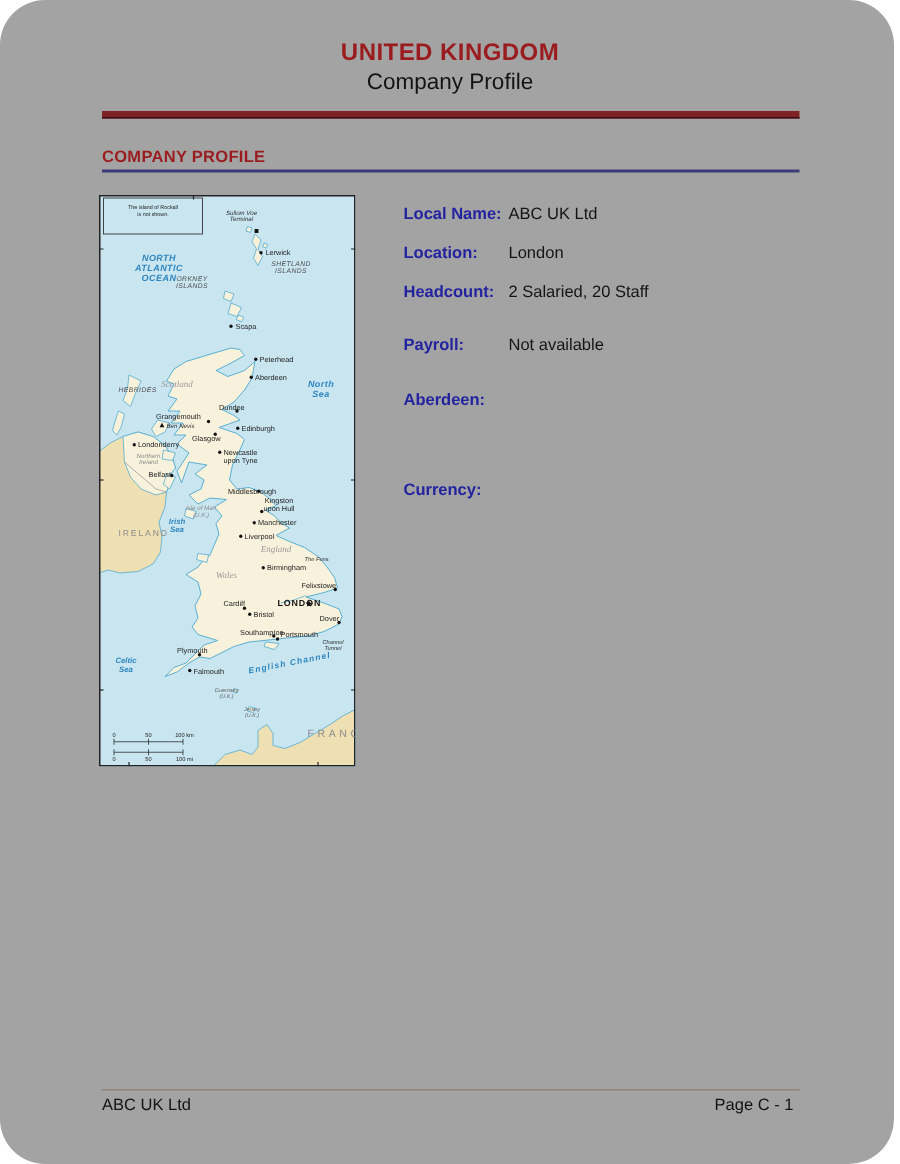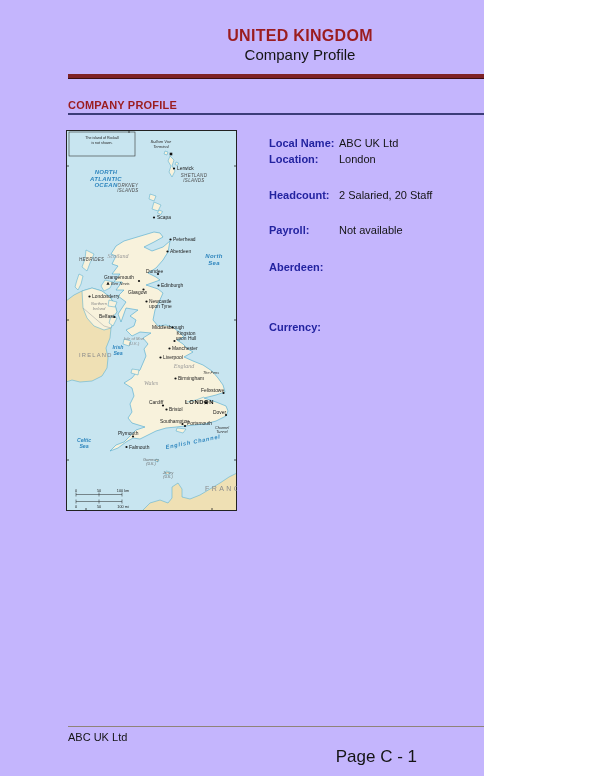--- a/index.html
+++ b/index.html
@@ -1,18 +1,18 @@
 <!DOCTYPE html>
 <html><head>
 <meta charset="utf-8">
 <style>
   html,body{margin:0;padding:0;background:#ffffff;}
   .page{
-    position:relative;width:484px;height:776px;background:#c4b5fd;
-    font-family:"Liberation Sans",sans-serif;color:#1a1a1a;overflow:hidden;
+    position:relative;width:596px;height:776px;background:#a3a3a3;
+    font-family:"Liberation Sans",sans-serif;color:#1a1a1a;overflow:hidden;border-radius:30px;
   }
   
   .doc-title{
     position:absolute;top:27px;left:0;width:600px;text-align:center;
     font-size:16px;font-weight:bold;color:#9B1C1F;letter-spacing:.3px;
   }
   .doc-subtitle{
     position:absolute;top:46px;left:0;width:600px;text-align:center;
     font-size:15px;color:#141414;
   }
@@ -26,21 +26,21 @@
   }
   .section-underline{
     position:absolute;top:113px;left:68px;width:465px;height:2px;
     background:#3C3C78;
   }
   
   .fields{position:absolute;left:257px;top:130px;width:280px;}
   .field-row{position:absolute;left:0;display:flex;font-size:11px;line-height:13px;padding-left:12px;}
   .field-label{flex:none;width:70px;font-weight:bold;color:#2323A0;}
   .field-value{width:207px;color:#141414;}
-  .row-0{top:7px}.row-1{top:23px}.row-2{top:59px}.row-3{top:94px}.row-4{top:131px}.row-5{top:191px}
+  .row-0{top:7px}.row-1{top:33px}.row-2{top:59px}.row-3{top:94px}.row-4{top:131px}.row-5{top:191px}
   .row-5 .field-value{text-align:justify;}
   
   .map-wrap{position:absolute;left:66px;top:130px;width:171px;height:381px;}
   .map-wrap svg{display:block;}
   .ml-city{font-family:"Liberation Sans",sans-serif;font-size:4.9px;fill:#1c1c1c;}
   .ml-capital{font-family:"Liberation Sans",sans-serif;font-size:5.9px;font-weight:bold;letter-spacing:.6px;fill:#111;}
   .ml-country{font-family:"Liberation Serif",serif;font-style:italic;font-size:6px;fill:#9a9a9a;}
   .ml-country-caps{font-family:"Liberation Sans",sans-serif;font-size:5.8px;fill:#8b8b8b;letter-spacing:1.2px;}
   .ml-country-large{font-family:"Liberation Sans",sans-serif;font-size:7px;fill:#8b8b8b;letter-spacing:2.4px;}
   .ml-region{font-family:"Liberation Sans",sans-serif;font-style:italic;font-size:4.5px;fill:#4f4f4f;letter-spacing:.3px;}
@@ -49,21 +49,21 @@
   .ml-ocean-rot{font-family:"Liberation Sans",sans-serif;font-style:italic;font-weight:bold;font-size:5.6px;fill:#2F86BE;letter-spacing:.8px;}
   .ml-small-italic{font-family:"Liberation Sans",sans-serif;font-style:italic;font-size:4.1px;fill:#2e2e2e;}
   .ml-small-gray{font-family:"Liberation Sans",sans-serif;font-style:italic;font-size:4.1px;fill:#8b8b8b;}
   .ml-tiny-italic{font-family:"Liberation Sans",sans-serif;font-style:italic;font-size:3.8px;fill:#2e2e2e;}
   .ml-tiny-gray{font-family:"Liberation Sans",sans-serif;font-style:italic;font-size:3.6px;fill:#666;}
   .ml-note{font-family:"Liberation Sans",sans-serif;font-size:3.6px;fill:#222;}
   .ml-scale{font-family:"Liberation Sans",sans-serif;font-size:3.8px;fill:#222;}
   
   .footer-rule{position:absolute;left:68px;top:726px;width:465px;height:1px;background:#8f8478;}
   .footer-left{position:absolute;left:68px;top:731px;font-size:11px;color:#141414;}
-  .footer-right{position:absolute;right:67px;top:731px;font-size:17px;color:#141414;margin-top:16px;}
+  .footer-right{position:absolute;right:67px;top:731px;font-size:11px;color:#141414;}
 </style>
 </head>
 <body>
 
 <div class="page">
 
   <div class="doc-title">UNITED KINGDOM</div>
   <div class="doc-subtitle">Company Profile</div>
   <div class="header-rule"></div>
 

